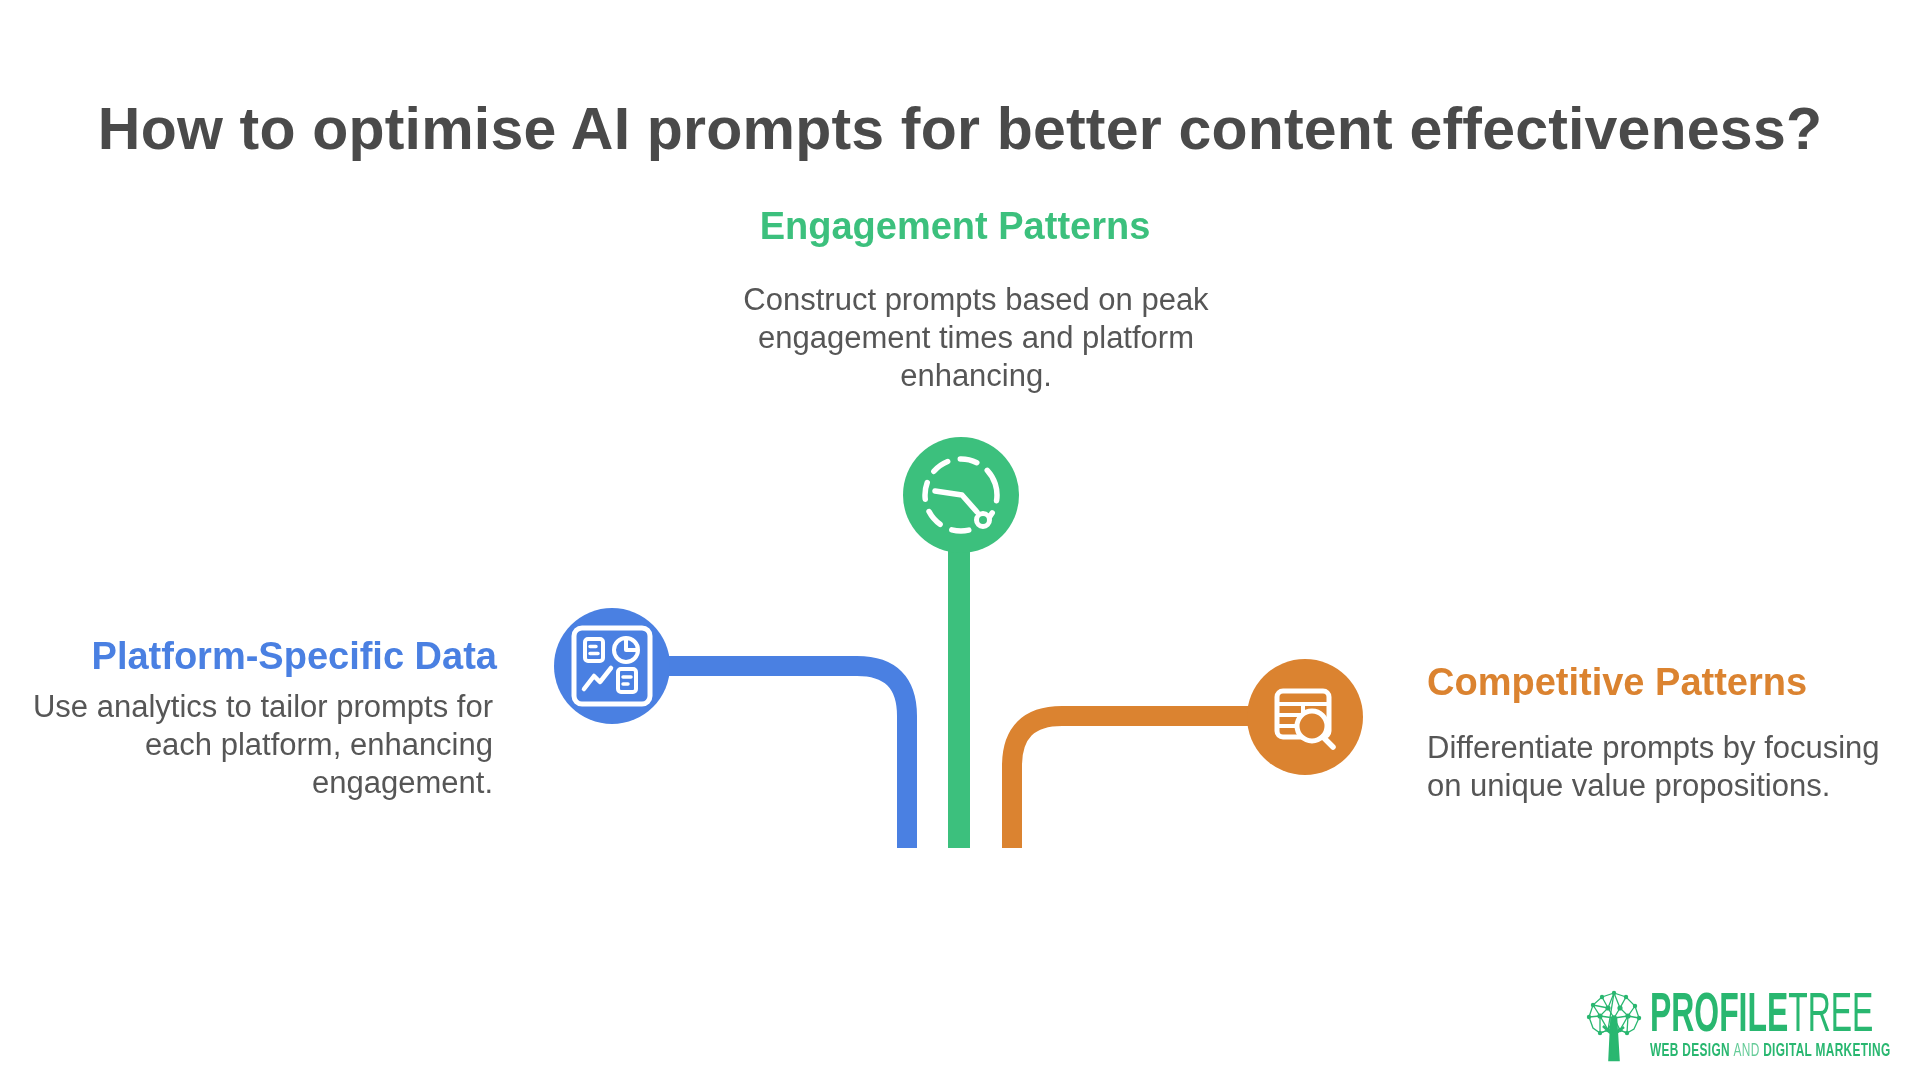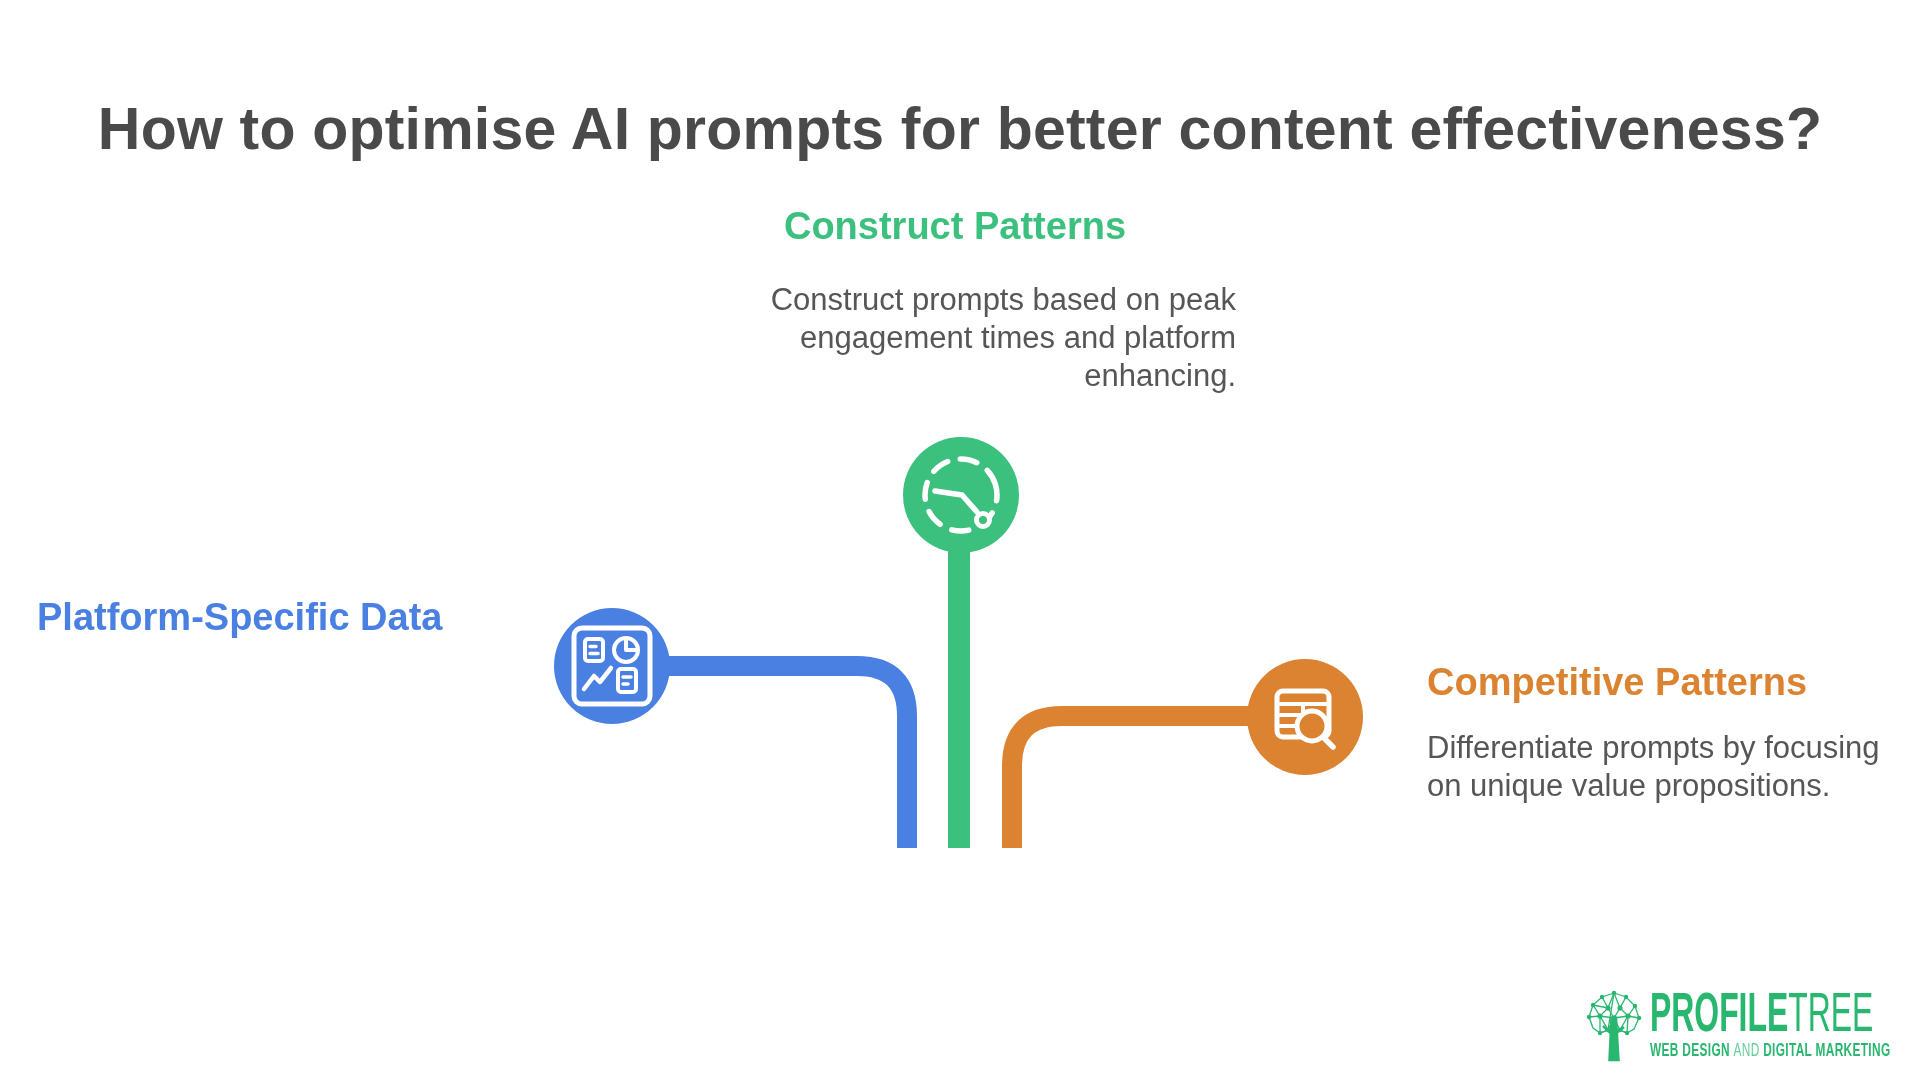--- a/index.html
+++ b/index.html
@@ -16,25 +16,25 @@
     position:absolute;width:116px;height:116px;border-radius:50%;
     display:flex;align-items:center;justify-content:center;
   }
   .node svg{display:block;}
   .node-green{left:903px;top:437px;background:var(--green);}
   .node-blue{left:554px;top:608px;background:var(--blue);}
   .node-orange{left:1247px;top:659px;background:var(--orange);}
 
   .heading{position:absolute;font-size:38px;font-weight:700;line-height:1.15;}
   .heading-green{left:655px;top:205px;width:600px;text-align:center;color:var(--green);}
-  .heading-blue{left:37px;top:596px;width:460px;text-align:left;color:var(--blue);}
+  .heading-blue{left:37px;top:635px;width:460px;text-align:right;color:var(--blue);}
   .heading-orange{left:1427px;top:661px;width:480px;text-align:left;color:var(--orange);}
 
   .body-text{position:absolute;font-size:31px;line-height:38px;color:var(--body-text);}
-  .body-green{left:716px;top:281px;width:520px;text-align:right;}
+  .body-green{left:716px;top:281px;width:520px;text-align:center;}
   .body-blue{left:17px;top:688px;width:476px;text-align:right;}
   .body-orange{left:1427px;top:729px;width:500px;text-align:left;}
 
   .logo{position:absolute;left:1583px;top:986px;width:320px;height:86px;}
   .logo-tree{position:absolute;left:0;top:2px;}
   .logo-text{position:absolute;left:67px;top:0;}
   .brand{
     font-size:55px;line-height:52px;color:var(--logo-green);
     transform:scaleX(.58);transform-origin:left top;white-space:nowrap;letter-spacing:0;
   }
@@ -90,28 +90,33 @@
         <rect x="30" y="32" width="52" height="46" rx="6" stroke="var(--icon-stroke)" stroke-width="5"></rect>
         <path d="M 30 45 H 82" stroke="var(--icon-stroke)" stroke-width="4"></path>
         <path d="M 56 45 V 56" stroke="var(--icon-stroke)" stroke-width="4"></path>
         <path d="M 30 56 H 66 M 30 67 H 49" stroke="var(--icon-stroke)" stroke-width="4"></path>
         <circle cx="65" cy="67" r="15" fill="var(--orange)" stroke="var(--icon-stroke)" stroke-width="5"></circle>
         <path d="M 76 78 L 86 88" stroke="var(--icon-stroke)" stroke-width="5.5" stroke-linecap="round"></path>
       </svg>
     </span>
   </div>
 
-  <div class="heading heading-green">Construct Patterns</div>
+  <div class="heading heading-green">Engagement Patterns</div>
   <div class="body-text body-green">
     <div>Construct prompts based on peak</div>
     <div>engagement times and platform</div>
     <div>enhancing.</div>
   </div>
 
   <div class="heading heading-blue">Platform-Specific Data</div>
+  <div class="body-text body-blue">
+    <div>Use analytics to tailor prompts for</div>
+    <div>each platform, enhancing</div>
+    <div>engagement.</div>
+  </div>
 
   <div class="heading heading-orange">Competitive Patterns</div>
   <div class="body-text body-orange">
     <div>Differentiate prompts by focusing</div>
     <div>on unique value propositions.</div>
   </div>
 
   <div class="logo">
     <span class="logo-tree">
       <svg width="62" height="76" viewBox="0 0 62 76" fill="none" stroke="var(--logo-green)" stroke-width="1.3">

